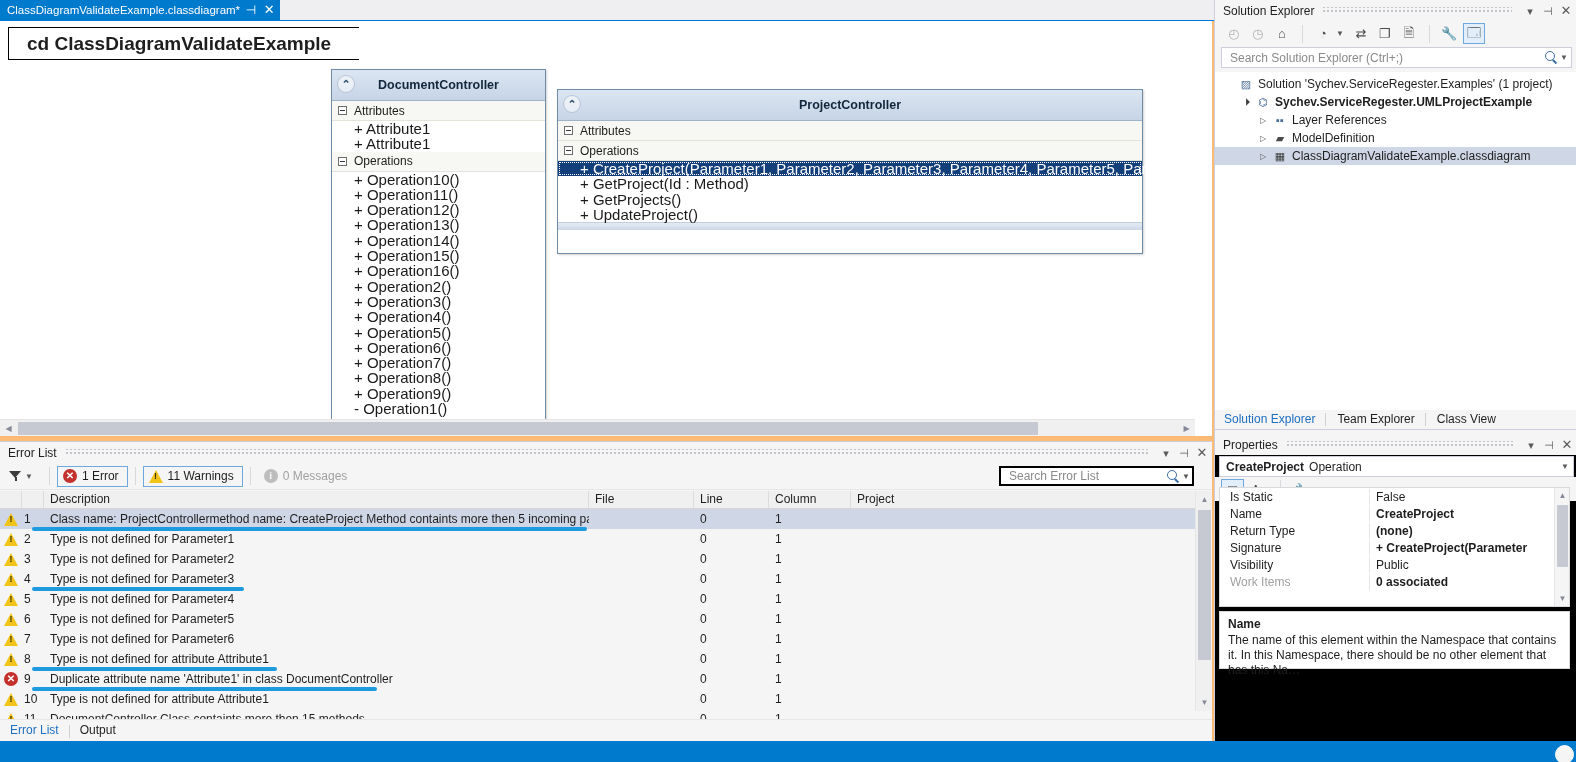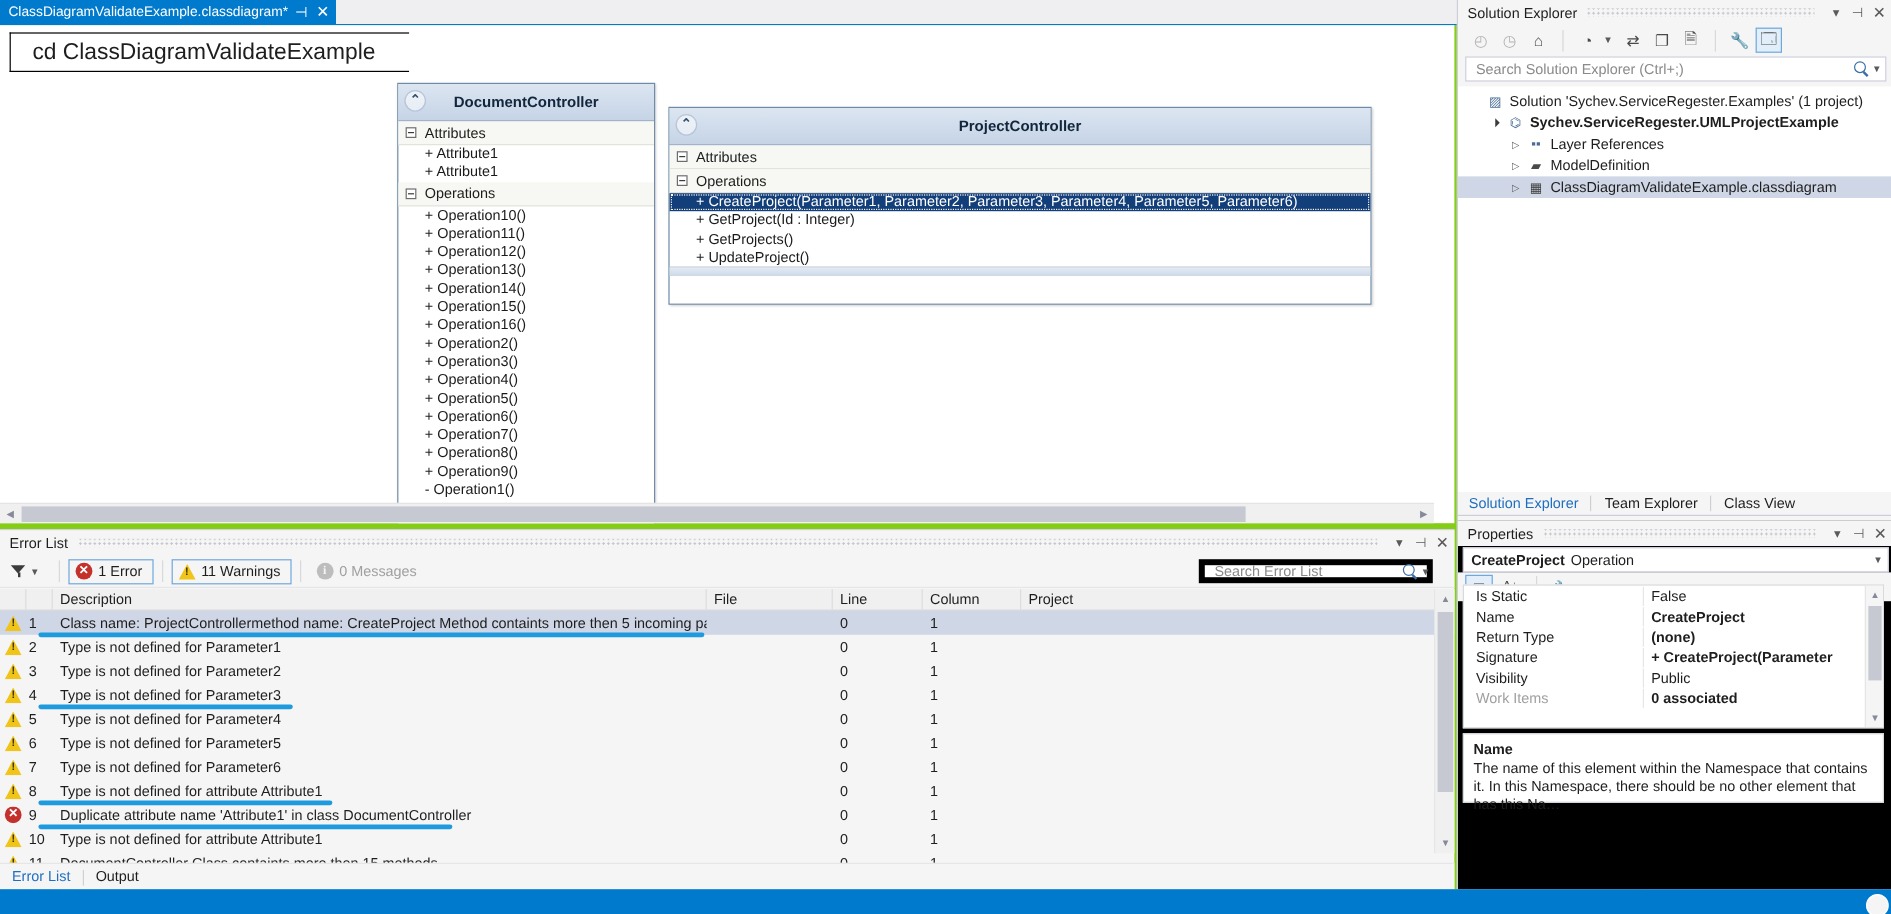--- a/index.html
+++ b/index.html
@@ -12,21 +12,21 @@
     background: #ffffff;
     color: #1e1e1e;
     -webkit-font-smoothing: none;
   }
   #app { position: relative; width: 1576px; height: 762px; }
 
   
   #left-col {
     position: absolute; left: 0; top: 0;
     width: 1370px; height: 741px;
-    background: #84cc16;
+    background: #fdba74;
   }
 
   
   #tabstrip {
     position: relative;
     height: 21px;
     background: #efeff2;
     border-bottom: 1px solid #0078d7;
   }
   .doc-tab {
@@ -57,21 +57,21 @@
     width: 1212px; height: 415px;
     background: #ffffff;
     overflow: hidden;
   }
   #diagram-title {
     position: absolute; left: 8px; top: 6px;
     height: 33px; min-width: 320px;
     background: #ffffff;
     border: 1px solid #000000;
     border-right: none;
-    font-size: 19px; font-weight: 400;
+    font-size: 19px; font-weight: 700;
     padding: 2px 28px 2px 18px;
     line-height: 28px;
     white-space: nowrap;
   }
   #diagram-title::after {
     content: "";
     position: absolute; right: -17px; top: -1px;
     width: 0; height: 0;
     border-left: 17px solid #ffffff;
     border-bottom: 34px solid transparent;
@@ -131,21 +131,21 @@
     position: relative;
     flex: 0 0 auto;
   }
   .exp-box::before {
     content: ""; position: absolute;
     left: 1px; right: 1px; top: 3px; height: 1px; background: #3a3a3a;
   }
   .member-row {
     height: 15.3px; line-height: 15.3px;
     padding-left: 22px;
-    font-size: 12px;
+    font-size: 15px;
     white-space: nowrap;
     color: #1a1a1a;
   }
   .member-row.selected {
     background: #123e79;
     color: #ffffff;
     outline: 1px dotted #ffffff;
     outline-offset: -2px;
   }
   .uml-footer {
@@ -271,21 +271,21 @@
   .ic-info {
     width: 14px; height: 14px; border-radius: 7px;
     background: #bdbdbd; color: #f5f5f5;
     font-size: 10px; font-weight: bold; line-height: 13.5px;
     text-align: center; margin-right: 5px; flex: 0 0 auto;
     font-family: "Liberation Serif", serif;
   }
   #err-search-wrap {
     margin-left: auto; margin-right: 18px;
     width: 195px; height: 20px;
-    background: #ffffff; border: 5px solid #000000;
+    background: #ffffff; border: 2px solid #000000;
     display: flex; align-items: center; padding: 0 2px 0 6px;
   }
   #err-search-wrap input {
     flex: 1 1 auto; border: none; outline: none;
     font-family: "Liberation Sans", sans-serif; font-size: 12px;
     color: #1e1e1e; background: transparent;
   }
   #err-search-wrap input::placeholder { color: #8a8a8a; }
   .mag {
     width: 13px; height: 13px; position: relative; flex: 0 0 auto; margin-right:2px;
@@ -545,21 +545,21 @@
         </div>
         <div class="compart-head">
           <span class="exp-box"></span>
           <span>Attributes</span>
         </div>
         <div class="compart-head">
           <span class="exp-box"></span>
           <span>Operations</span>
         </div>
         <div class="member-row selected">+ CreateProject(Parameter1, Parameter2, Parameter3, Parameter4, Parameter5, Parameter6)</div>
-        <div class="member-row">+ GetProject(Id : Integer)</div>
+        <div class="member-row">+ GetProject(Id : Method)</div>
         <div class="member-row">+ GetProjects()</div>
         <div class="member-row">+ UpdateProject()</div>
         <div class="uml-footer"></div>
       </div>
     </div>
 
     <div class="vsb">
       <div class="arrow-up">▲</div>
       <div class="thumb"></div>
       <div class="arrow-dn">▼</div>

